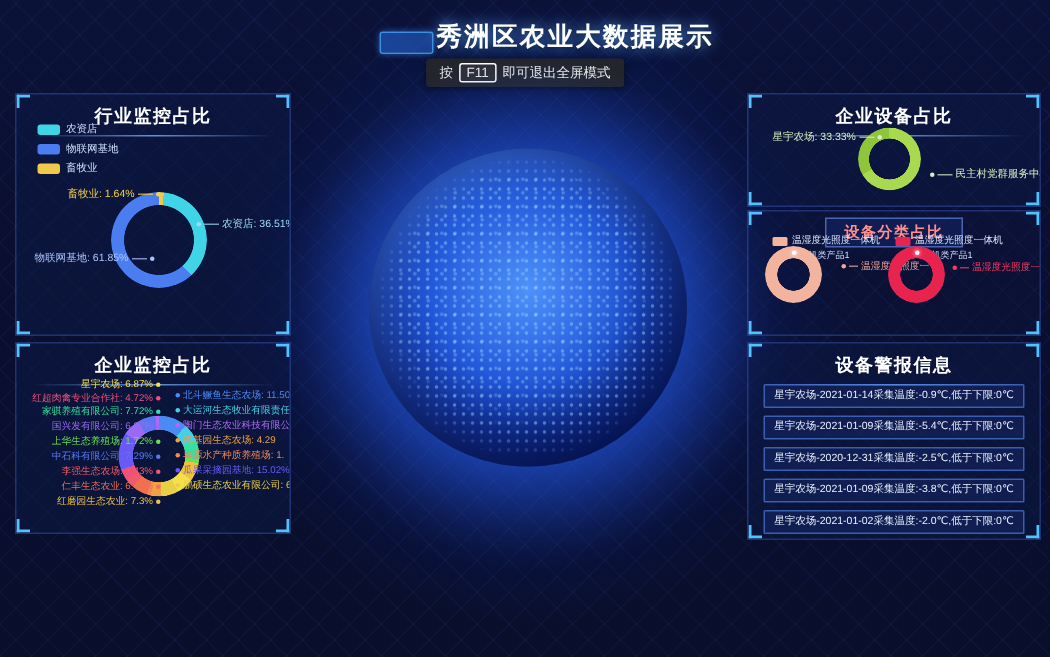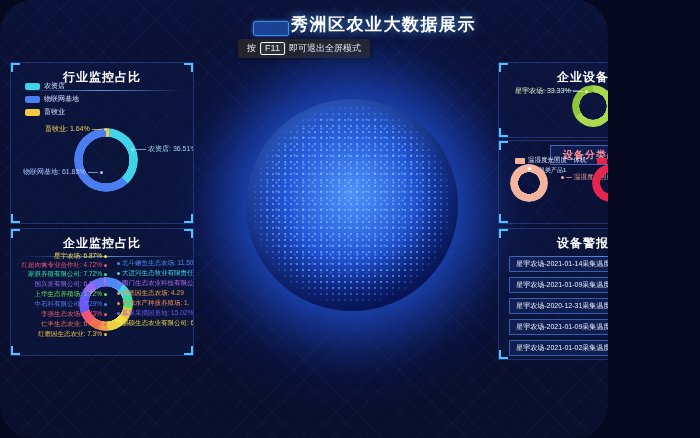--- a/index.html
+++ b/index.html
@@ -1,20 +1,20 @@
 <!DOCTYPE html>
 <html><head>
 <meta charset="utf-8">
 <style>
   html,body{margin:0;padding:0;background:#06081f;}
-  #app{position:relative;width:608px;height:438px;overflow:hidden;
+  #app{position:relative;width:700px;height:438px;overflow:hidden;
     font-family:"Liberation Sans","DejaVu Sans",sans-serif;color:#fff;
     background:
       radial-gradient(circle 280px at 352px 208px, rgba(30,85,225,.42), rgba(18,50,160,.16) 55%, transparent 75%),
-      linear-gradient(180deg,#0b1238 0%,#0a0f30 40%,#090e2b 100%); border-radius: 32px;}
+      linear-gradient(180deg,#0b1238 0%,#0a0f30 40%,#090e2b 100%);}
   #app::before{content:"";position:absolute;inset:0;pointer-events:none;
     background:
       repeating-linear-gradient(45deg, rgba(80,120,255,.05) 0 1px, transparent 1px 15px),
       repeating-linear-gradient(-45deg, rgba(80,120,255,.05) 0 1px, transparent 1px 15px);}
   
   .brand-logo{position:absolute;left:253px;top:21px;width:34px;height:13px;border:1px solid #3f8fe0;
     border-radius:2px;background:linear-gradient(90deg,rgba(30,80,180,.8),rgba(40,110,220,.5));box-shadow:0 0 4px rgba(60,140,255,.6);}
   .main-title{position:absolute;left:291px;top:13px;font-size:17px;font-weight:bold;letter-spacing:1.5px;
     color:#fff;text-shadow:0 0 10px rgba(90,170,255,.9),0 1px 2px rgba(0,0,0,.6);white-space:nowrap;}
   .fs-tip{position:absolute;top:39px;left:50%;transform:translateX(-50%);display:flex;align-items:center;gap:4px;

